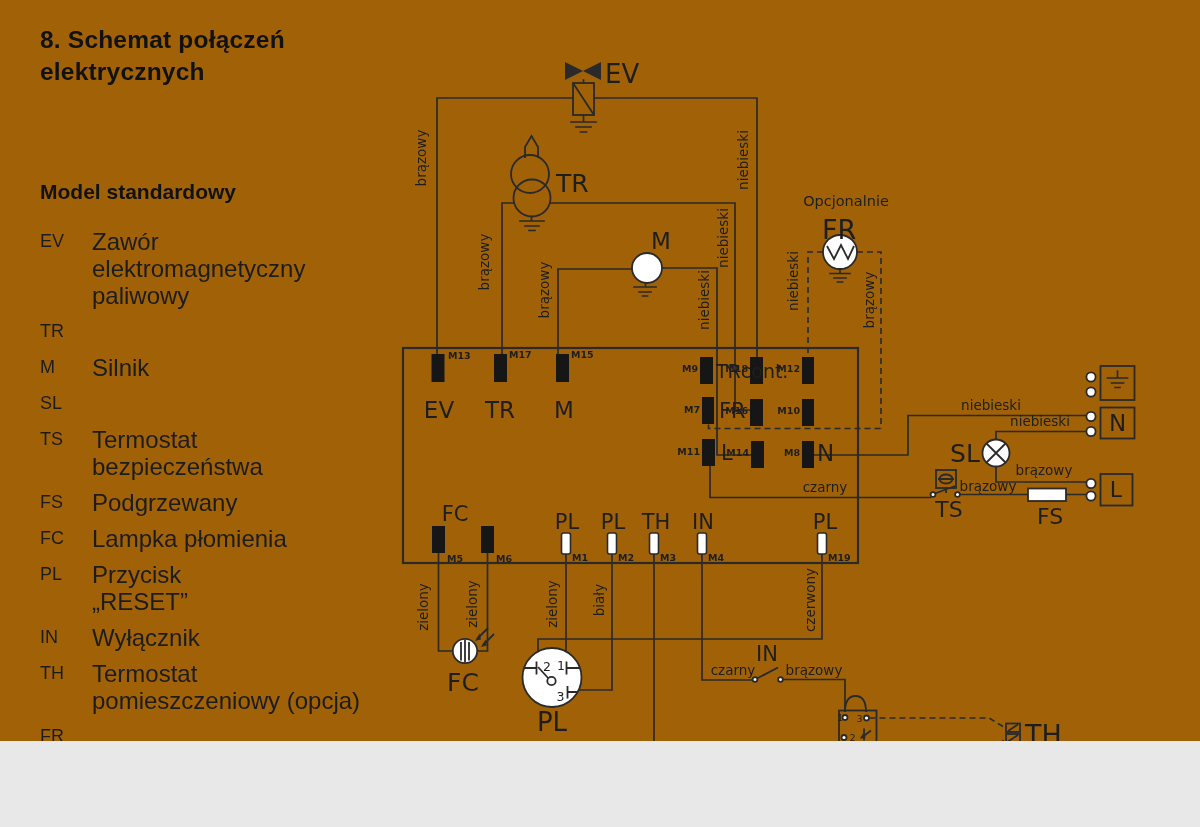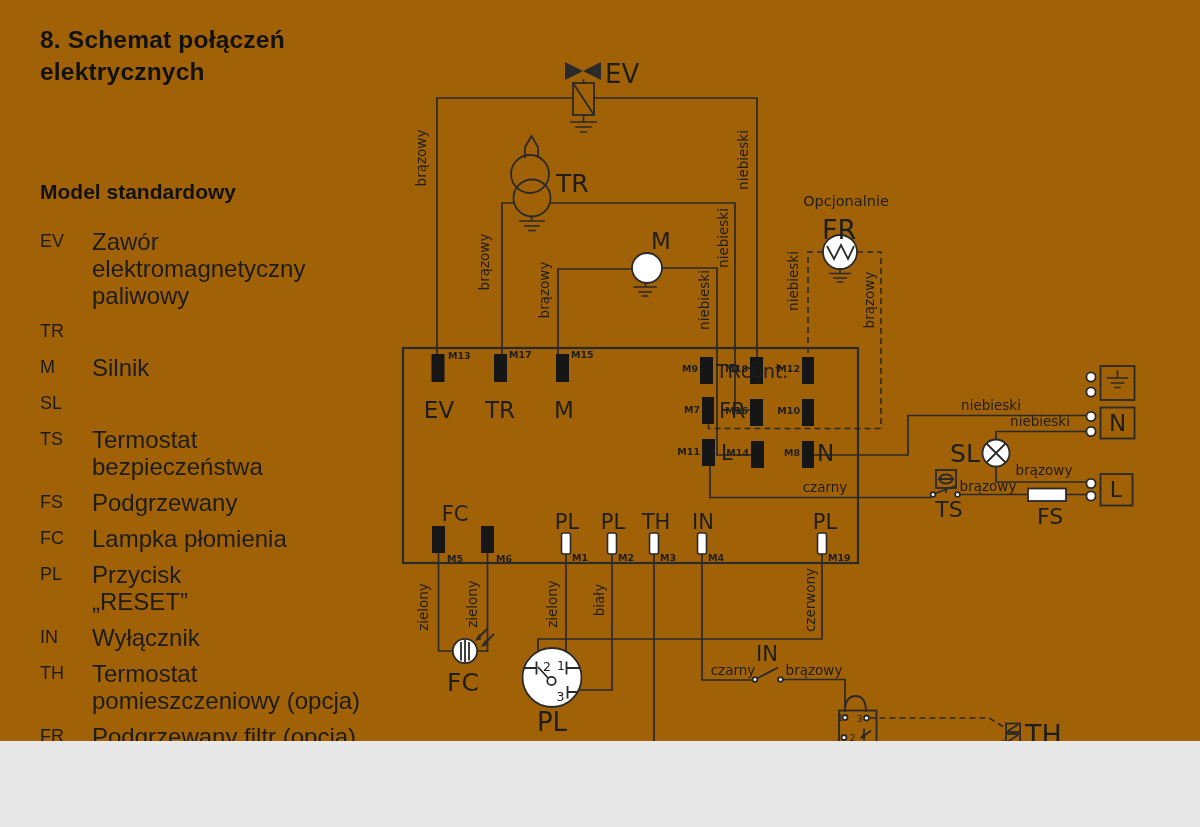--- a/index.html
+++ b/index.html
@@ -78,21 +78,20 @@
           <span class="lg-abbr">IN</span>
           <span class="lg-desc">Wyłącznik</span>
         </div>
       <div class="lg-row">
           <span class="lg-abbr">TH</span>
           <span class="lg-desc">Termostat
 pomieszczeniowy (opcja)</span>
         </div>
       <div class="lg-row">
           <span class="lg-abbr">FR</span>
-          <span class="lg-desc">Podgrzewany filtr (opcja)</span>
         </div>
     </div>
   </div>
 
   <svg width="1200" height="827" viewBox="0 0 1200 827" style="position:absolute;left:0;top:0;">
 
     <g>
       <path class="wire" d="M437 354 V98 H573"></path>
       <path class="wire" d="M594 98 H757 V357"></path>
       <path class="wire" d="M502 354 V203 H514"></path>

